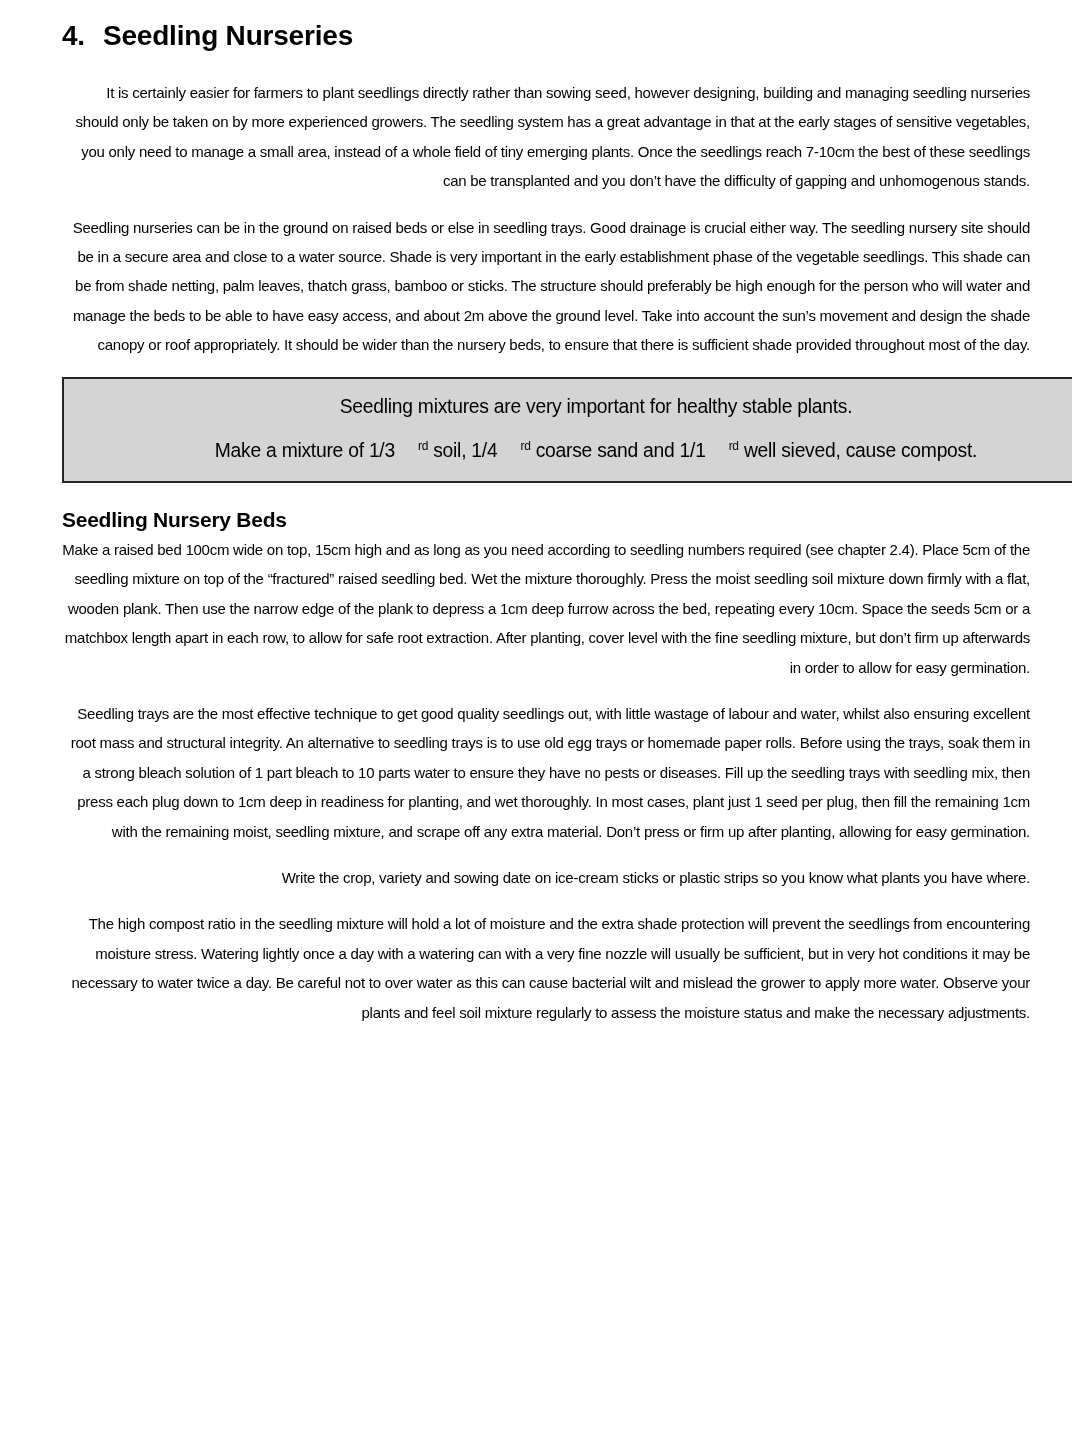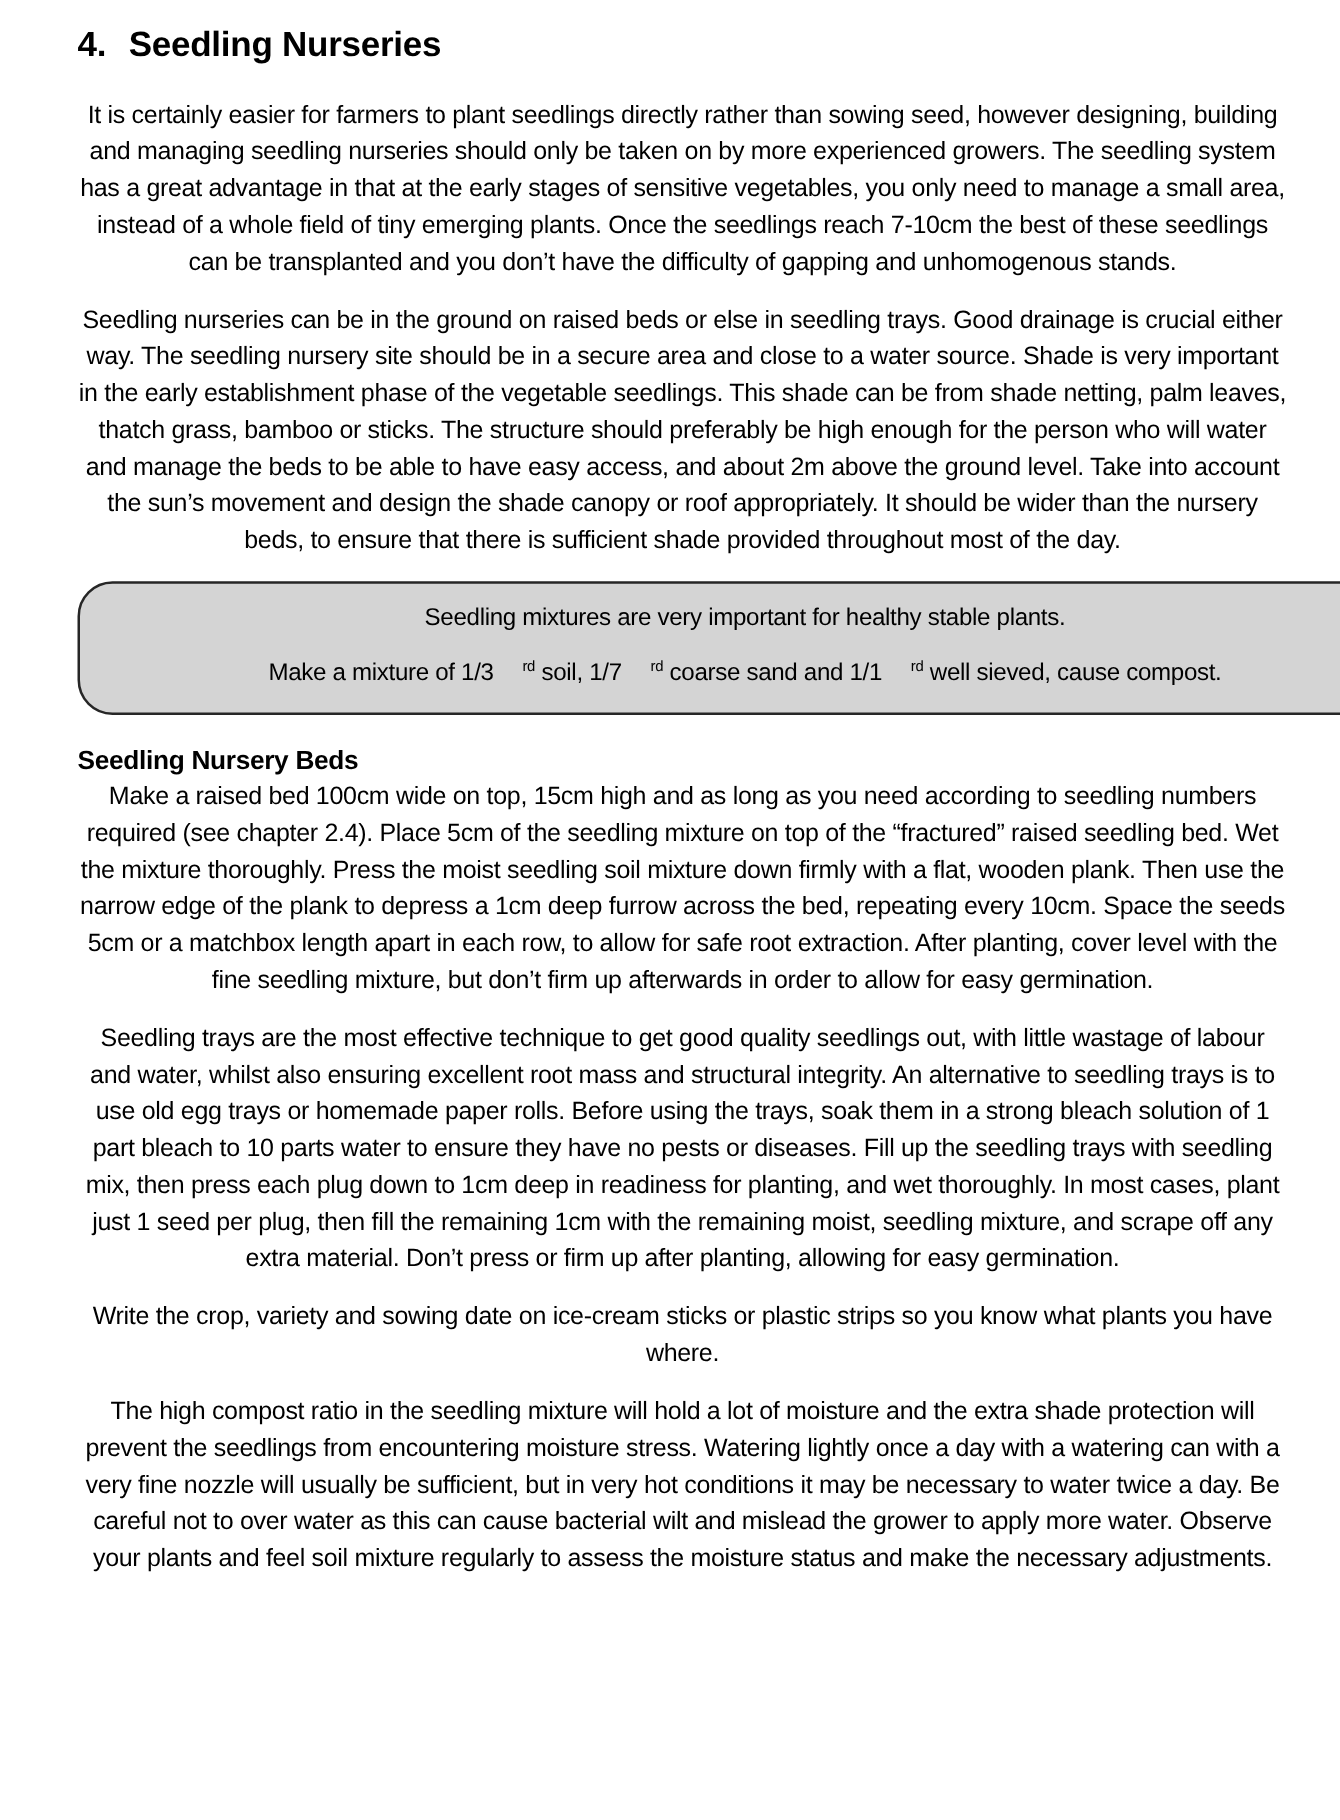--- a/index.html
+++ b/index.html
@@ -1,15 +1,15 @@
 <!DOCTYPE html>
 <html><head>
 <meta charset="utf-8">
 <style>
-  * { box-sizing: border-box; margin: 0; padding: 0; border-radius: 28px; }
+  * { box-sizing: border-box; margin: 0; padding: 0; }
   html, body { background: #ffffff; }
   body {
     width: 1072px;
     min-height: 1456px;
     font-family: "Liberation Sans", sans-serif;
     color: #000000;
     -webkit-font-smoothing: antialiased;
   }
   .page {
     width: 1072px;
@@ -18,25 +18,25 @@
     background: #ffffff;
   }
   .doc-title {
     font-size: 28px;
     font-weight: 700;
     letter-spacing: -0.2px;
     margin-bottom: 26px;
   }
   .doc-title .num { display: inline-block; margin-right: 18px; }
   .para {
-    font-size: 20px;
+    font-size: 15px;
     line-height: 29.4px;
     letter-spacing: -0.25px;
     margin-bottom: 17px;
-    text-align: center;
+    text-align: right;
   }
   .info-box {
     width: 1068px;
     background: #d4d4d4;
     border: 2px solid #262626;
     text-align: center;
     padding: 13px 24px 16px 24px;
     margin: 2px 0 22px 0;
   }
   .info-box .box-line {
@@ -66,21 +66,21 @@
 <div class="page">
 
   <h1 class="doc-title"><span class="num">4.</span><span>Seedling Nurseries</span></h1>
 
   <p class="para">It is certainly easier for farmers to plant seedlings directly rather than sowing seed, however designing, building and managing seedling nurseries should only be taken on by more experienced growers. The seedling system has a great advantage in that at the early stages of sensitive vegetables, you only need to manage a small area, instead of a whole field of tiny emerging plants. Once the seedlings reach 7-10cm the best of these seedlings can be transplanted and you don’t have the difficulty of gapping and unhomogenous stands.</p>
 
   <p class="para">Seedling nurseries can be in the ground on raised beds or else in seedling trays. Good drainage is crucial either way. The seedling nursery site should be in a secure area and close to a water source. Shade is very important in the early establishment phase of the vegetable seedlings. This shade can be from shade netting, palm leaves, thatch grass, bamboo or sticks. The structure should preferably be high enough for the person who will water and manage the beds to be able to have easy access, and about 2m above the ground level. Take into account the sun’s movement and design the shade canopy or roof appropriately. It should be wider than the nursery beds, to ensure that there is sufficient shade provided throughout most of the day.</p>
 
   <div class="info-box">
     <p class="box-line">Seedling mixtures are very important for healthy stable plants.</p>
-    <p class="box-line"><span>Make a mixture of 1/3</span><sup>rd</sup><span> soil, 1/7</span><sup>rd</sup><span> coarse sand and 1/1</span><sup>rd</sup><span> well sieved, cause compost.</span></p>
+    <p class="box-line"><span>Make a mixture of 1/3</span><sup>rd</sup><span> soil, 1/4</span><sup>rd</sup><span> coarse sand and 1/1</span><sup>rd</sup><span> well sieved, cause compost.</span></p>
   </div>
 
   <h2 class="section-heading" style="margin-top:0">Seedling Nursery Beds</h2>
   <p class="para">Make a raised bed 100cm wide on top, 15cm high and as long as you need according to seedling numbers required (see chapter 2.4). Place 5cm of the seedling mixture on top of the “fractured” raised seedling bed. Wet the mixture thoroughly. Press the moist seedling soil mixture down firmly with a flat, wooden plank. Then use the narrow edge of the plank to depress a 1cm deep furrow across the bed, repeating every 10cm. Space the seeds 5cm or a matchbox length apart in each row, to allow for safe root extraction. After planting, cover level with the fine seedling mixture, but don’t firm up afterwards in order to allow for easy germination.</p>
 
   <p class="para">Seedling trays are the most effective technique to get good quality seedlings out, with little wastage of labour and water, whilst also ensuring excellent root mass and structural integrity. An alternative to seedling trays is to use old egg trays or homemade paper rolls. Before using the trays, soak them in a strong bleach solution of 1 part bleach to 10 parts water to ensure they have no pests or diseases. Fill up the seedling trays with seedling mix, then press each plug down to 1cm deep in readiness for planting, and wet thoroughly. In most cases, plant just 1 seed per plug, then fill the remaining 1cm with the remaining moist, seedling mixture, and scrape off any extra material. Don’t press or firm up after planting, allowing for easy germination.</p>
 
   <p class="para">Write the crop, variety and sowing date on ice-cream sticks or plastic strips so you know what plants you have where.</p>
 
   <p class="para">The high compost ratio in the seedling mixture will hold a lot of moisture and the extra shade protection will prevent the seedlings from encountering moisture stress. Watering lightly once a day with a watering can with a very fine nozzle will usually be sufficient, but in very hot conditions it may be necessary to water twice a day. Be careful not to over water as this can cause bacterial wilt and mislead the grower to apply more water. Observe your plants and feel soil mixture regularly to assess the moisture status and make the necessary adjustments.</p>

